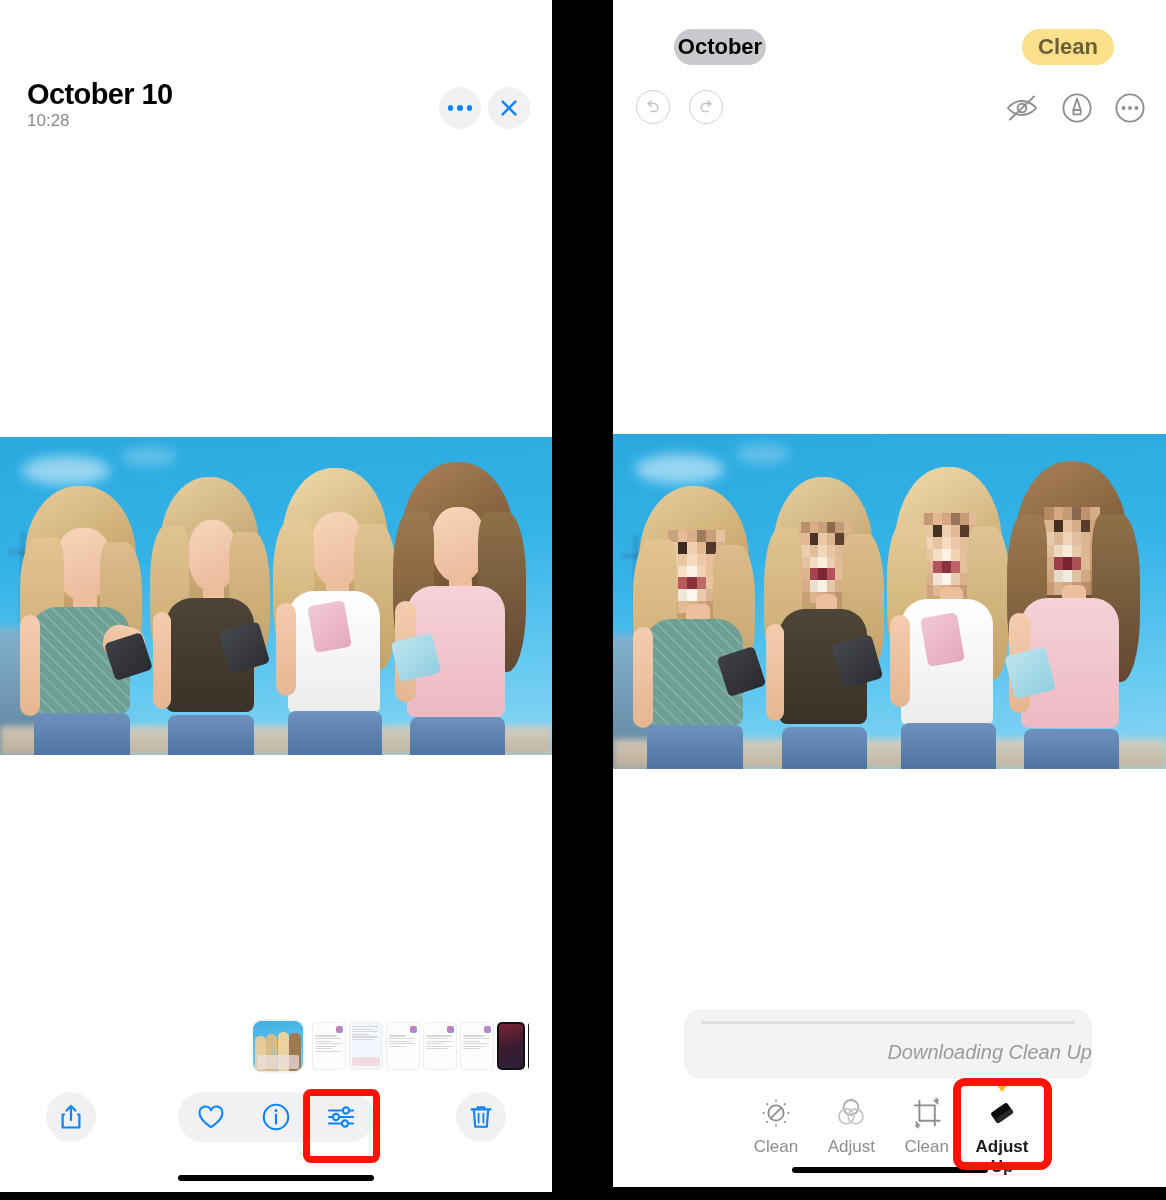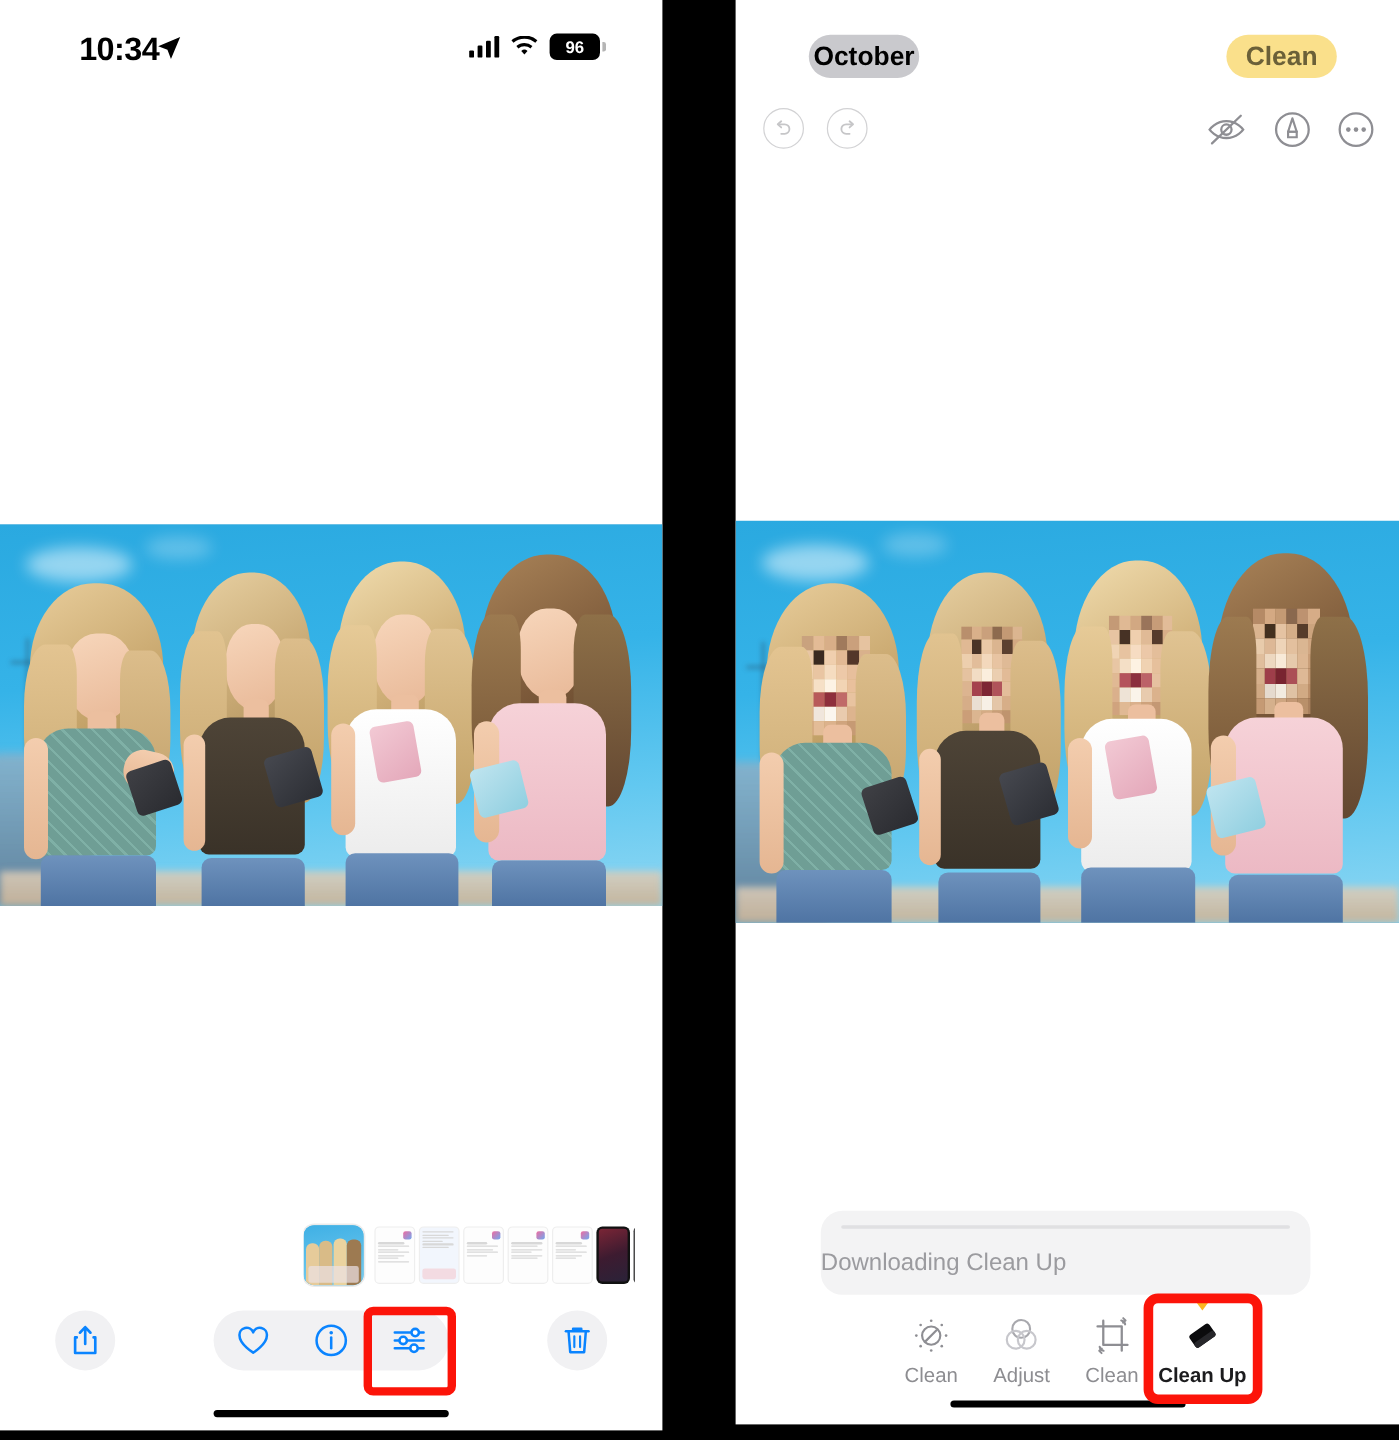--- a/index.html
+++ b/index.html
@@ -212,21 +212,21 @@
     position: absolute; left: 71px; top: 1009px; width: 408px; height: 70px;
     background: #f3f3f4; border-radius: 18px;
   }
   .dl-track {
     position: absolute; left: 17px; top: 12px; width: 374px; height: 3px;
     background: #e0e0e2; border-radius: 2px; overflow: hidden;
   }
   .dl-fill { height: 100%; background: #c7c7c9; border-radius: 2px; }
   .dl-label {
     position: absolute; left: 0; top: 32px; width: 100%;
-    text-align: left; font-size: 20px; color: #9b9b9f;
+    text-align: right; font-size: 20px; color: #9b9b9f; font-style: italic;
   }
 
   
   .edit-tools {
     position: absolute; left: 126px; top: 1092px; width: 300px; height: 74px;
     display: flex; align-items: flex-start; justify-content: space-between;
   }
   .etool {
     width: 74px; background: none; border: none; cursor: pointer;
     display: flex; flex-direction: column; align-items: center; gap: 7px; padding-top: 4px;
@@ -243,47 +243,37 @@
 
   svg { display: block; }
 </style>
 </head>
 <body>
 
 <div class="stage">
 
   <div class="panel" id="panel-left">
 
-    <div class="statusbar">
-      <div class="sb-time">10:34</div>
-      <div class="sb-loc">
+
+    <div class="l-header">
+      <div class="l-title">October 10</div>
+      <div class="l-subtitle">10:28</div>
+      <button class="hdr-btn" id="btn-more-left">
+        <span class="dots3">
+            <span></span>
+            <span></span>
+            <span></span>
+          </span>
+      </button>
+      <button class="hdr-btn" id="btn-close-left">
         <svg width="22" height="22" viewBox="0 0 24 24">
-            <path d="M22 2L2 10.5l8.4 3.1L13.6 22z" fill="#000"></path>
-          </svg>
-      </div>
-      <div class="sb-right">
-        <div class="bars">
-            <i></i>
-            <i></i>
-            <i></i>
-            <i></i>
-          </div>
-        <div>
-          <svg width="24" height="18" viewBox="0 0 24 18">
-            <path d="M12 15.5l2.6-3.1a4 4 0 0 0-5.2 0z" fill="#000"></path>
-            <path d="M12 8.6c1.9 0 3.7.7 5 1.9l1.7-2.1A10.3 10.3 0 0 0 12 5.8c-2.5 0-4.9.9-6.7 2.6l1.7 2.1a7.4 7.4 0 0 1 5-1.9z" fill="#000"></path>
-            <path d="M12 2.2c3.5 0 6.7 1.3 9.1 3.5L22.8 3.6A15.8 15.8 0 0 0 12 -0.4C7.9-0.4 4.1 1.1 1.2 3.6l1.7 2.1A13.6 13.6 0 0 1 12 2.2z" fill="#000"></path>
-          </svg>
-        </div>
-        <div class="batt">
-          <span>96</span>
-        </div>
-      </div>
+          <path d="M5 5l14 14M19 5L5 19" stroke="#0a84ff" stroke-width="2.6" stroke-linecap="round"></path>
+        </svg>
+      </button>
     </div>
-
 
     <div class="photo" id="photo-left">
       <div class="sky"></div>
       <div class="cloud" style="left:4%;top:6%;width:16%;height:9%;"></div>
       <div class="cloud" style="left:22%;top:3%;width:10%;height:6%;opacity:.5;"></div>
       <div class="mast" style="left:4%;top:30%;width:2px;height:30%;"></div>
       <div class="mast" style="left:1.6%;top:36%;width:7%;height:2px;"></div>
       <div class="boat"></div>
       <div class="ground"></div>
 
@@ -764,21 +754,21 @@
       </button>
 
       <button class="etool active">
         <span class="etool-caret"></span>
         <svg width="34" height="34" viewBox="0 0 34 34">
           <g transform="rotate(-35 17 17)">
             <rect x="7" y="10.6" width="20" height="12.8" rx="2.6" fill="#0b0b0d"></rect>
             <rect x="7" y="18.2" width="20" height="5.2" rx="2" fill="#26262a"></rect>
           </g>
         </svg>
-        <span class="etool-label">Clean Up</span>
+        <span class="etool-label">Adjust Up</span>
       </button>
     </div>
 
     <div class="homebar" id="homebar-right"></div>
   </div>
 
   <div class="redbox" id="redbox-clean"></div>
 
 </div>
 

